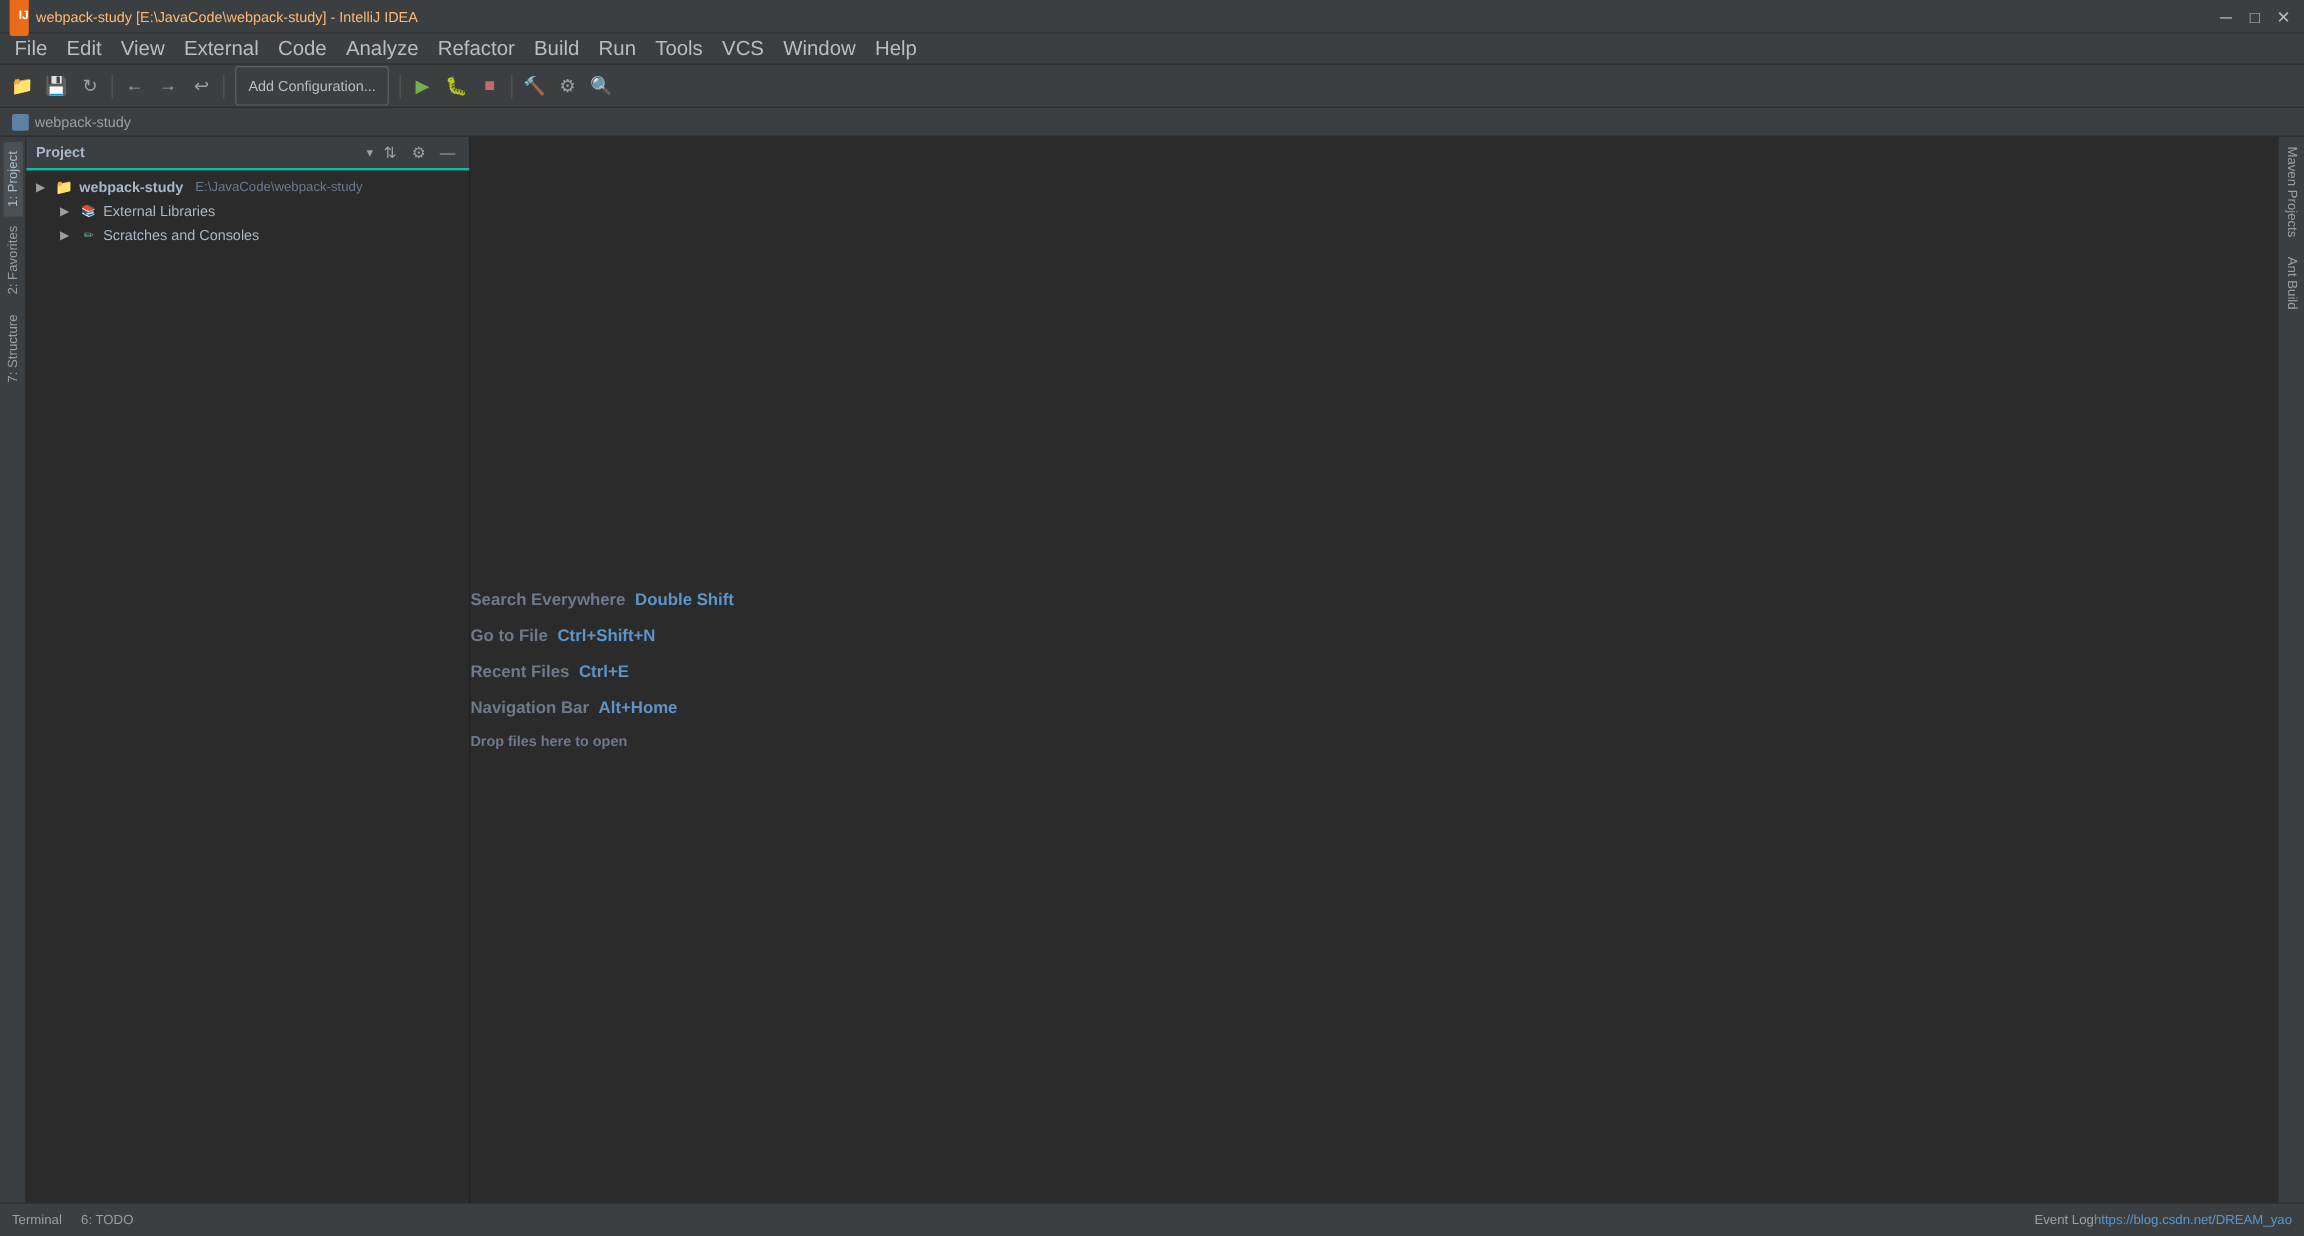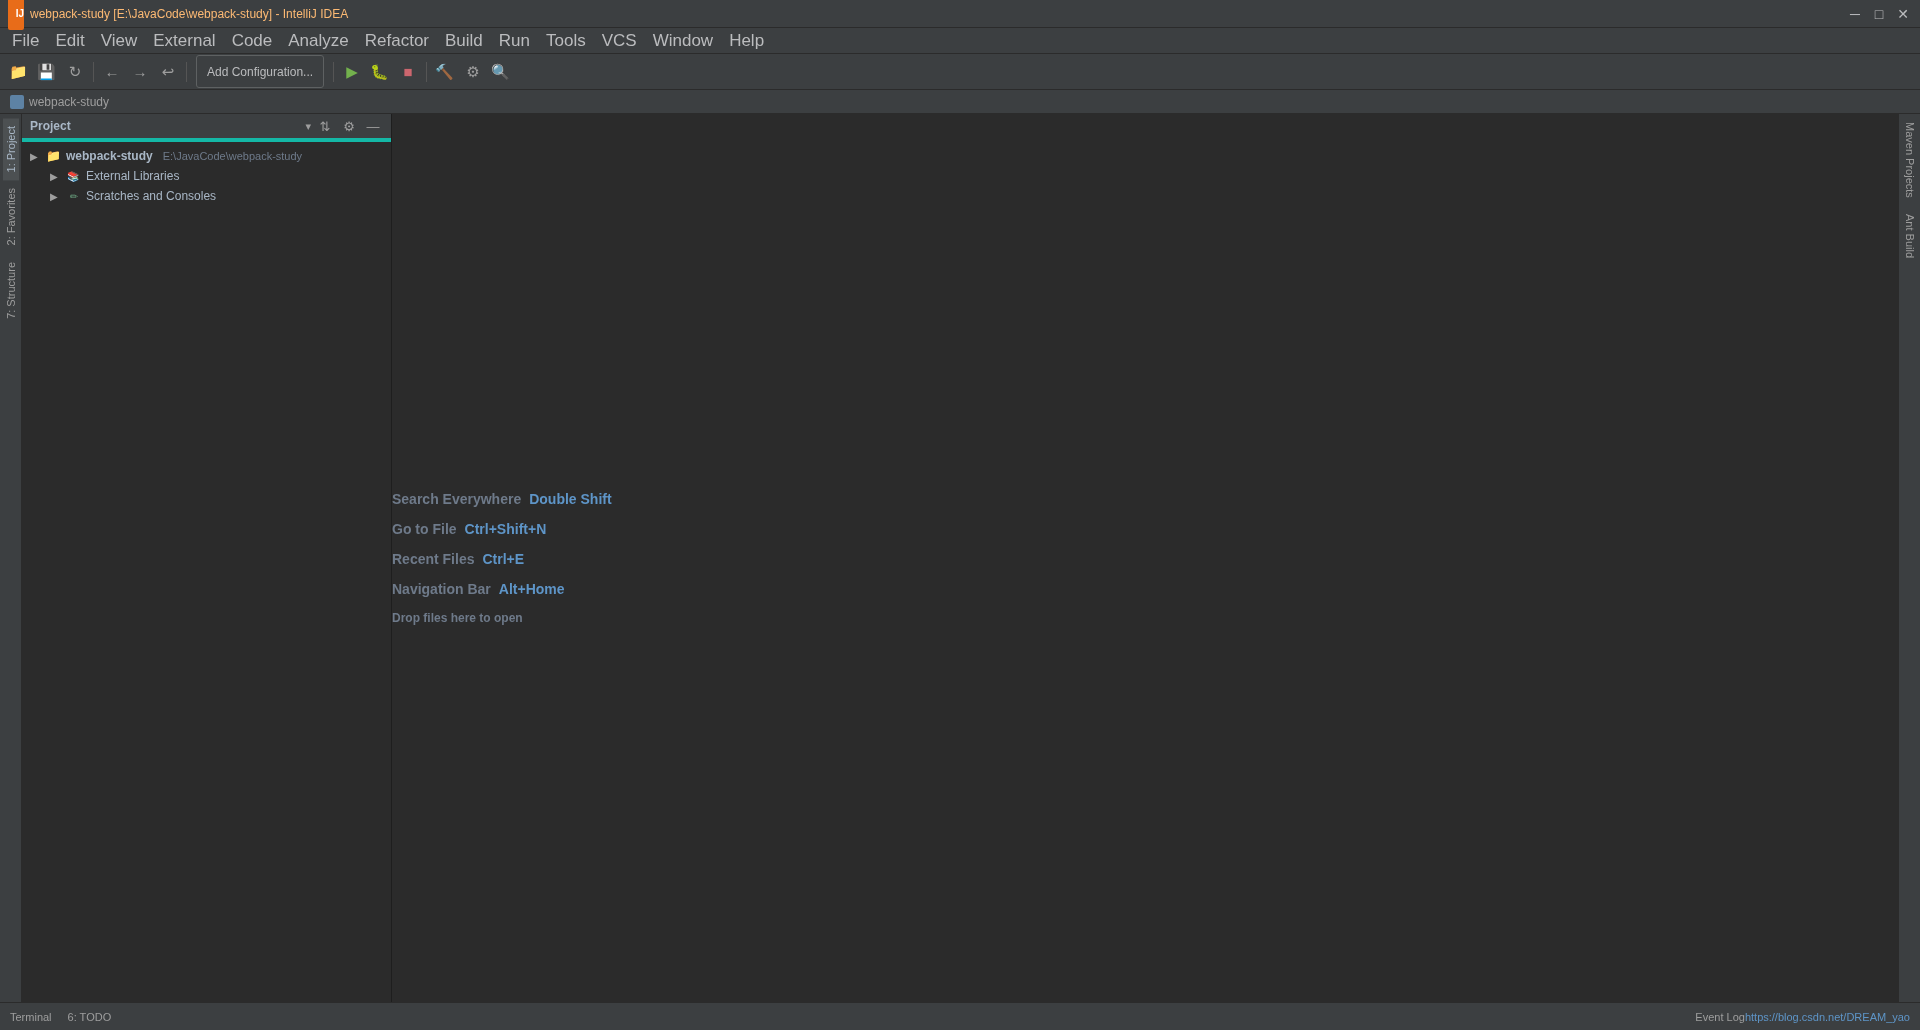--- a/index.html
+++ b/index.html
@@ -164,21 +164,21 @@
     }
     #panel-header {
       height: 28px;
       background: #3c3f41;
       display: flex;
       align-items: center;
       padding: 0 8px;
       font-size: 12px;
       color: #a9b7c6;
       gap: 4px;
-      border-bottom: 4px solid #14b8a6;
+      border-bottom: 2px solid #14b8a6;
     }
     #panel-header-title {
       flex: 1;
       font-weight: 600;
     }
     .panel-hdr-btn {
       width: 20px; height: 20px;
       background: transparent;
       border: none;
       color: #9e9e9e;

